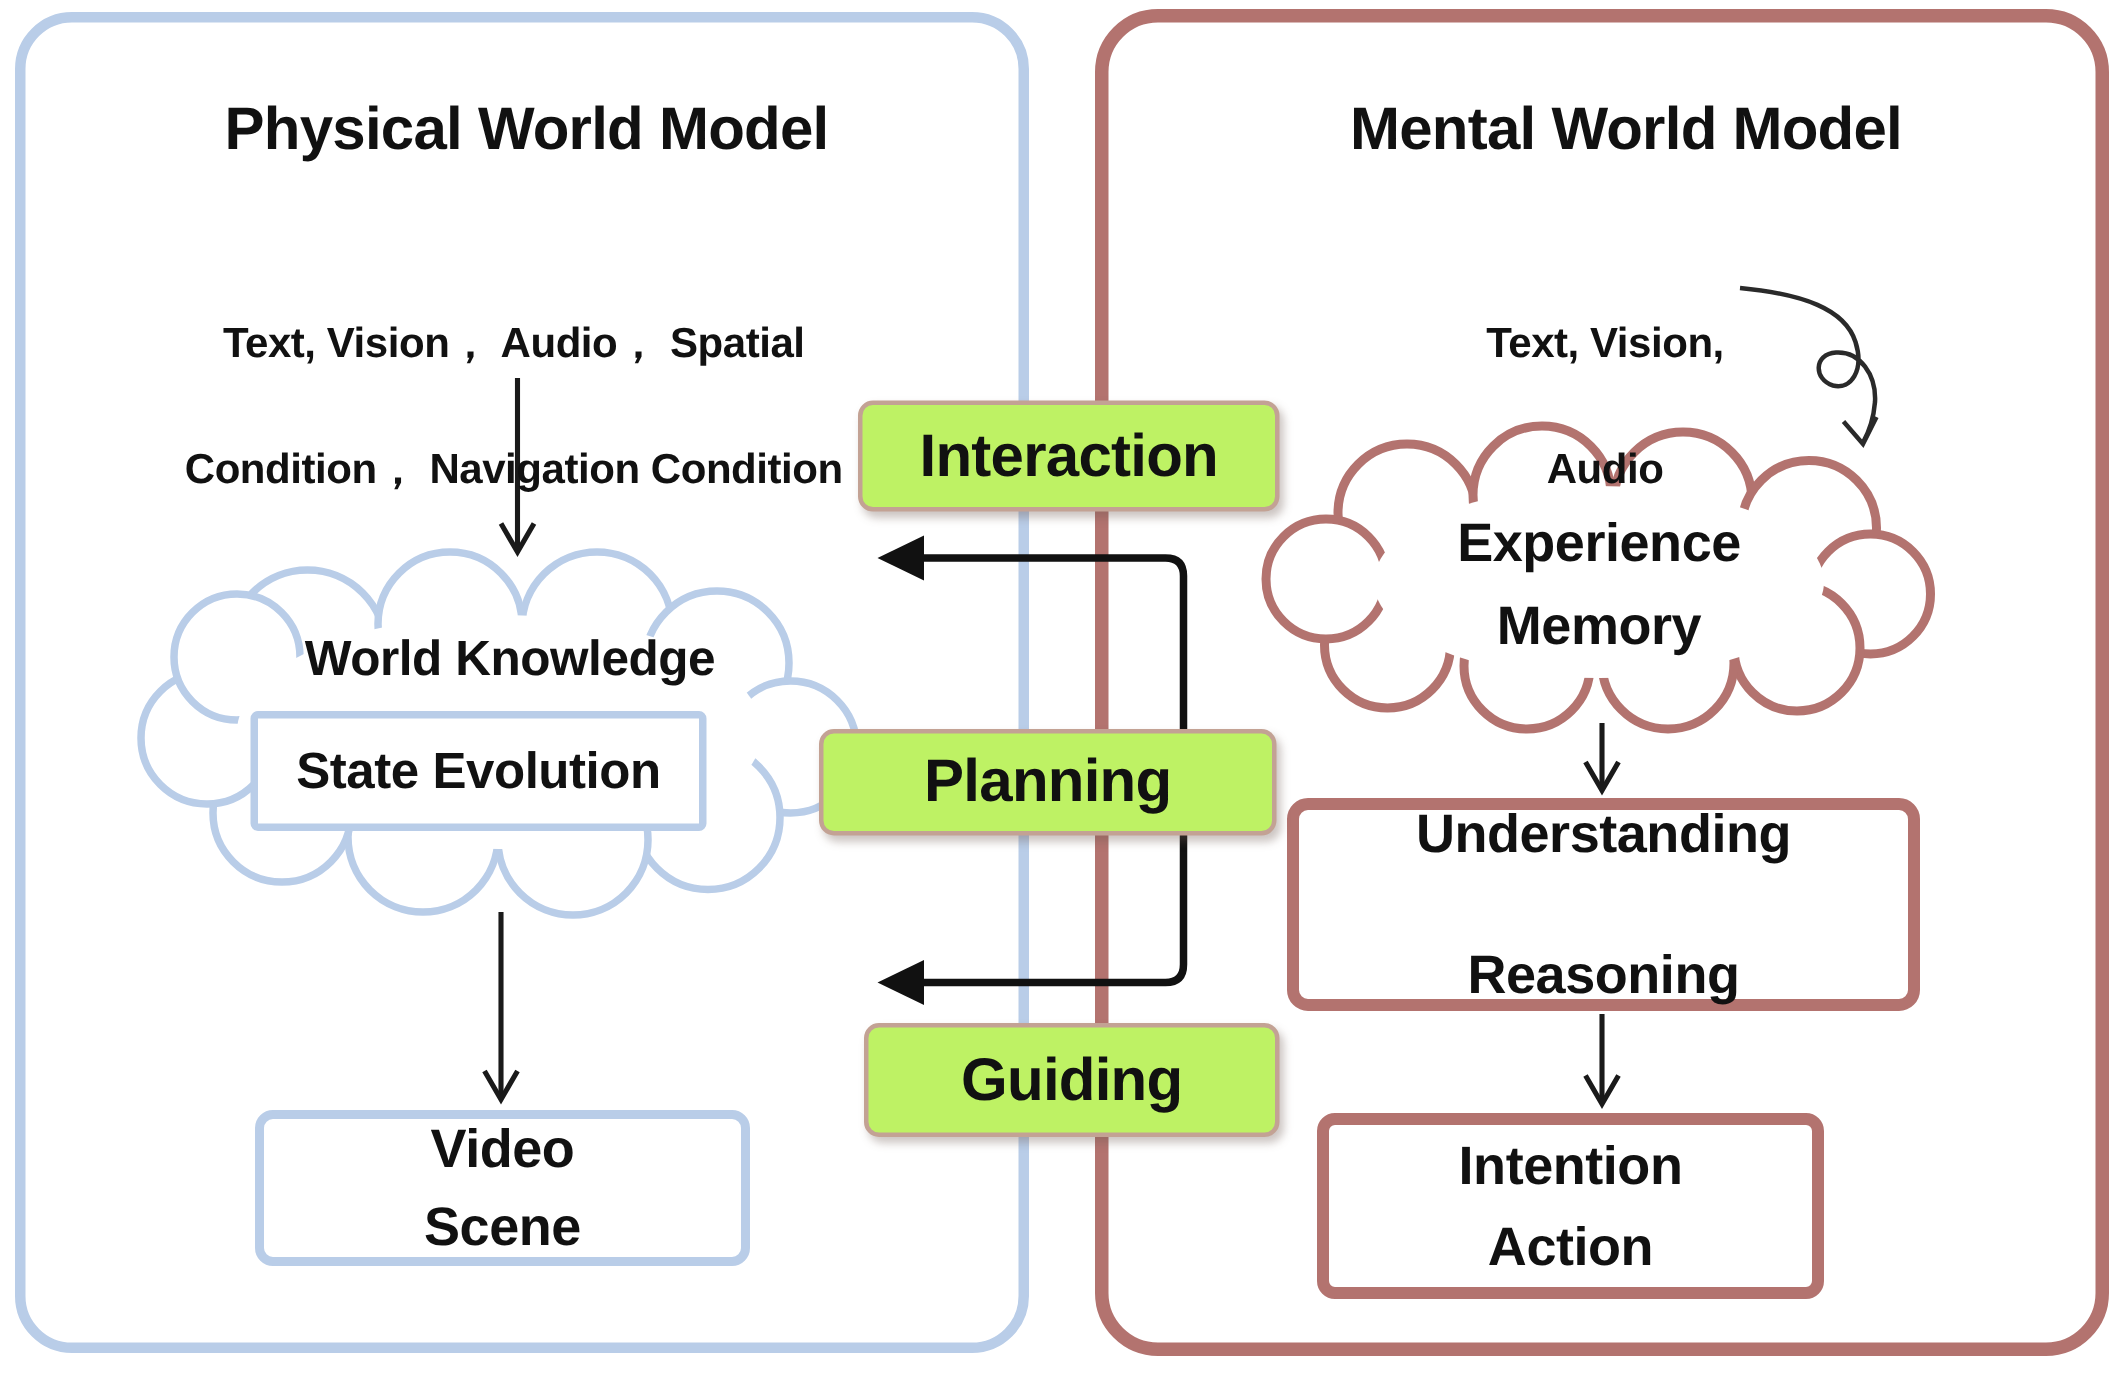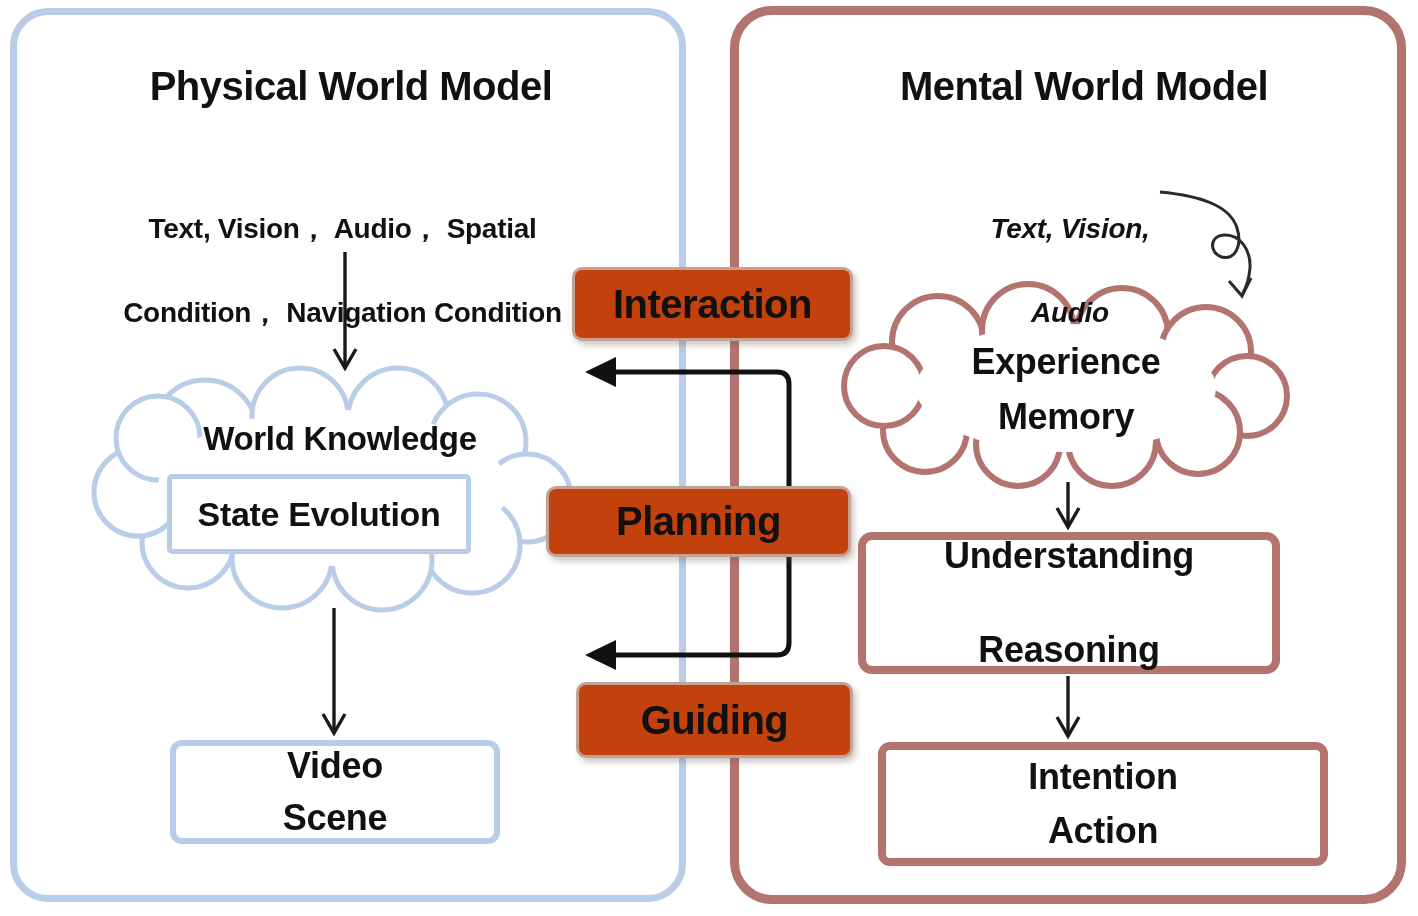--- a/index.html
+++ b/index.html
@@ -28,21 +28,21 @@
   }
   .title-physical{left:10px;top:64px;width:650px;}
   .title-mental{left:735px;top:64px;width:666px;}
   
   .inputs{
     position:absolute;text-align:center;
     font-size:28px;font-weight:600;line-height:42px;letter-spacing:-0.3px;
     white-space:pre-line;
   }
   .inputs-physical{left:70px;top:166px;width:545px;}
-  .inputs-mental{left:910px;top:166px;width:320px;font-style:italic;}
+  .inputs-mental{left:910px;top:166px;width:320px;}
   
   svg.overlay{position:absolute;left:0;top:0;width:1418px;height:916px;}
   
   .cloud-text{
     position:absolute;text-align:center;font-weight:600;letter-spacing:-0.3px;
   }
   .world-knowledge{left:140px;top:420px;width:400px;font-size:33px;}
   .experience-memory{left:916px;top:334px;width:300px;font-size:36px;line-height:55px;}
   
   .node{
@@ -57,27 +57,27 @@
   }
   .video-scene{
     left:170px;top:740px;width:330px;height:104px;
     border:6px solid #b9cde8;border-radius:12px;font-size:36px;line-height:52px;
   }
   .understanding-reasoning{
     left:858px;top:532px;width:422px;height:142px;
     border:8px solid #b3736f;border-radius:14px;font-size:36px;line-height:58px;gap:36px;
   }
   .intention-action{
-    left:878px;top:742px;width:450px;height:124px;
+    left:878px;top:742px;width:338px;height:124px;
     border:8px solid #b3736f;border-radius:12px;font-size:36px;line-height:54px;
   }
   
   .conn-label{
     position:absolute;box-sizing:border-box;
-    background:#c2410c;border:3px solid #c3a294;border-radius:10px;
+    background:#bef264;border:3px solid #c3a294;border-radius:10px;
     display:flex;align-items:center;justify-content:center;
     font-size:40px;font-weight:600;letter-spacing:-0.5px;
     box-shadow:3px 4px 6px rgba(110,90,80,0.35);
   }
   .label-interaction{left:572px;top:267px;width:281px;height:74px;}
   .label-planning{left:546px;top:486px;width:305px;height:71px;}
   .label-guiding{left:576px;top:682px;width:277px;height:76px;}
 </style>
 </head>
 <body>

